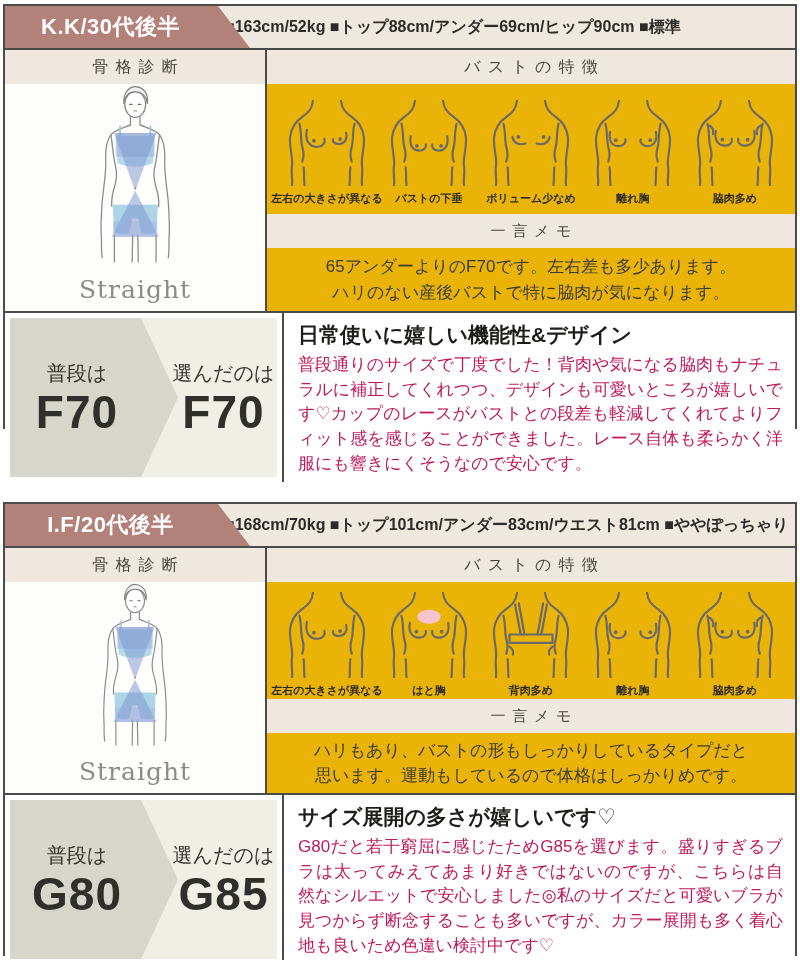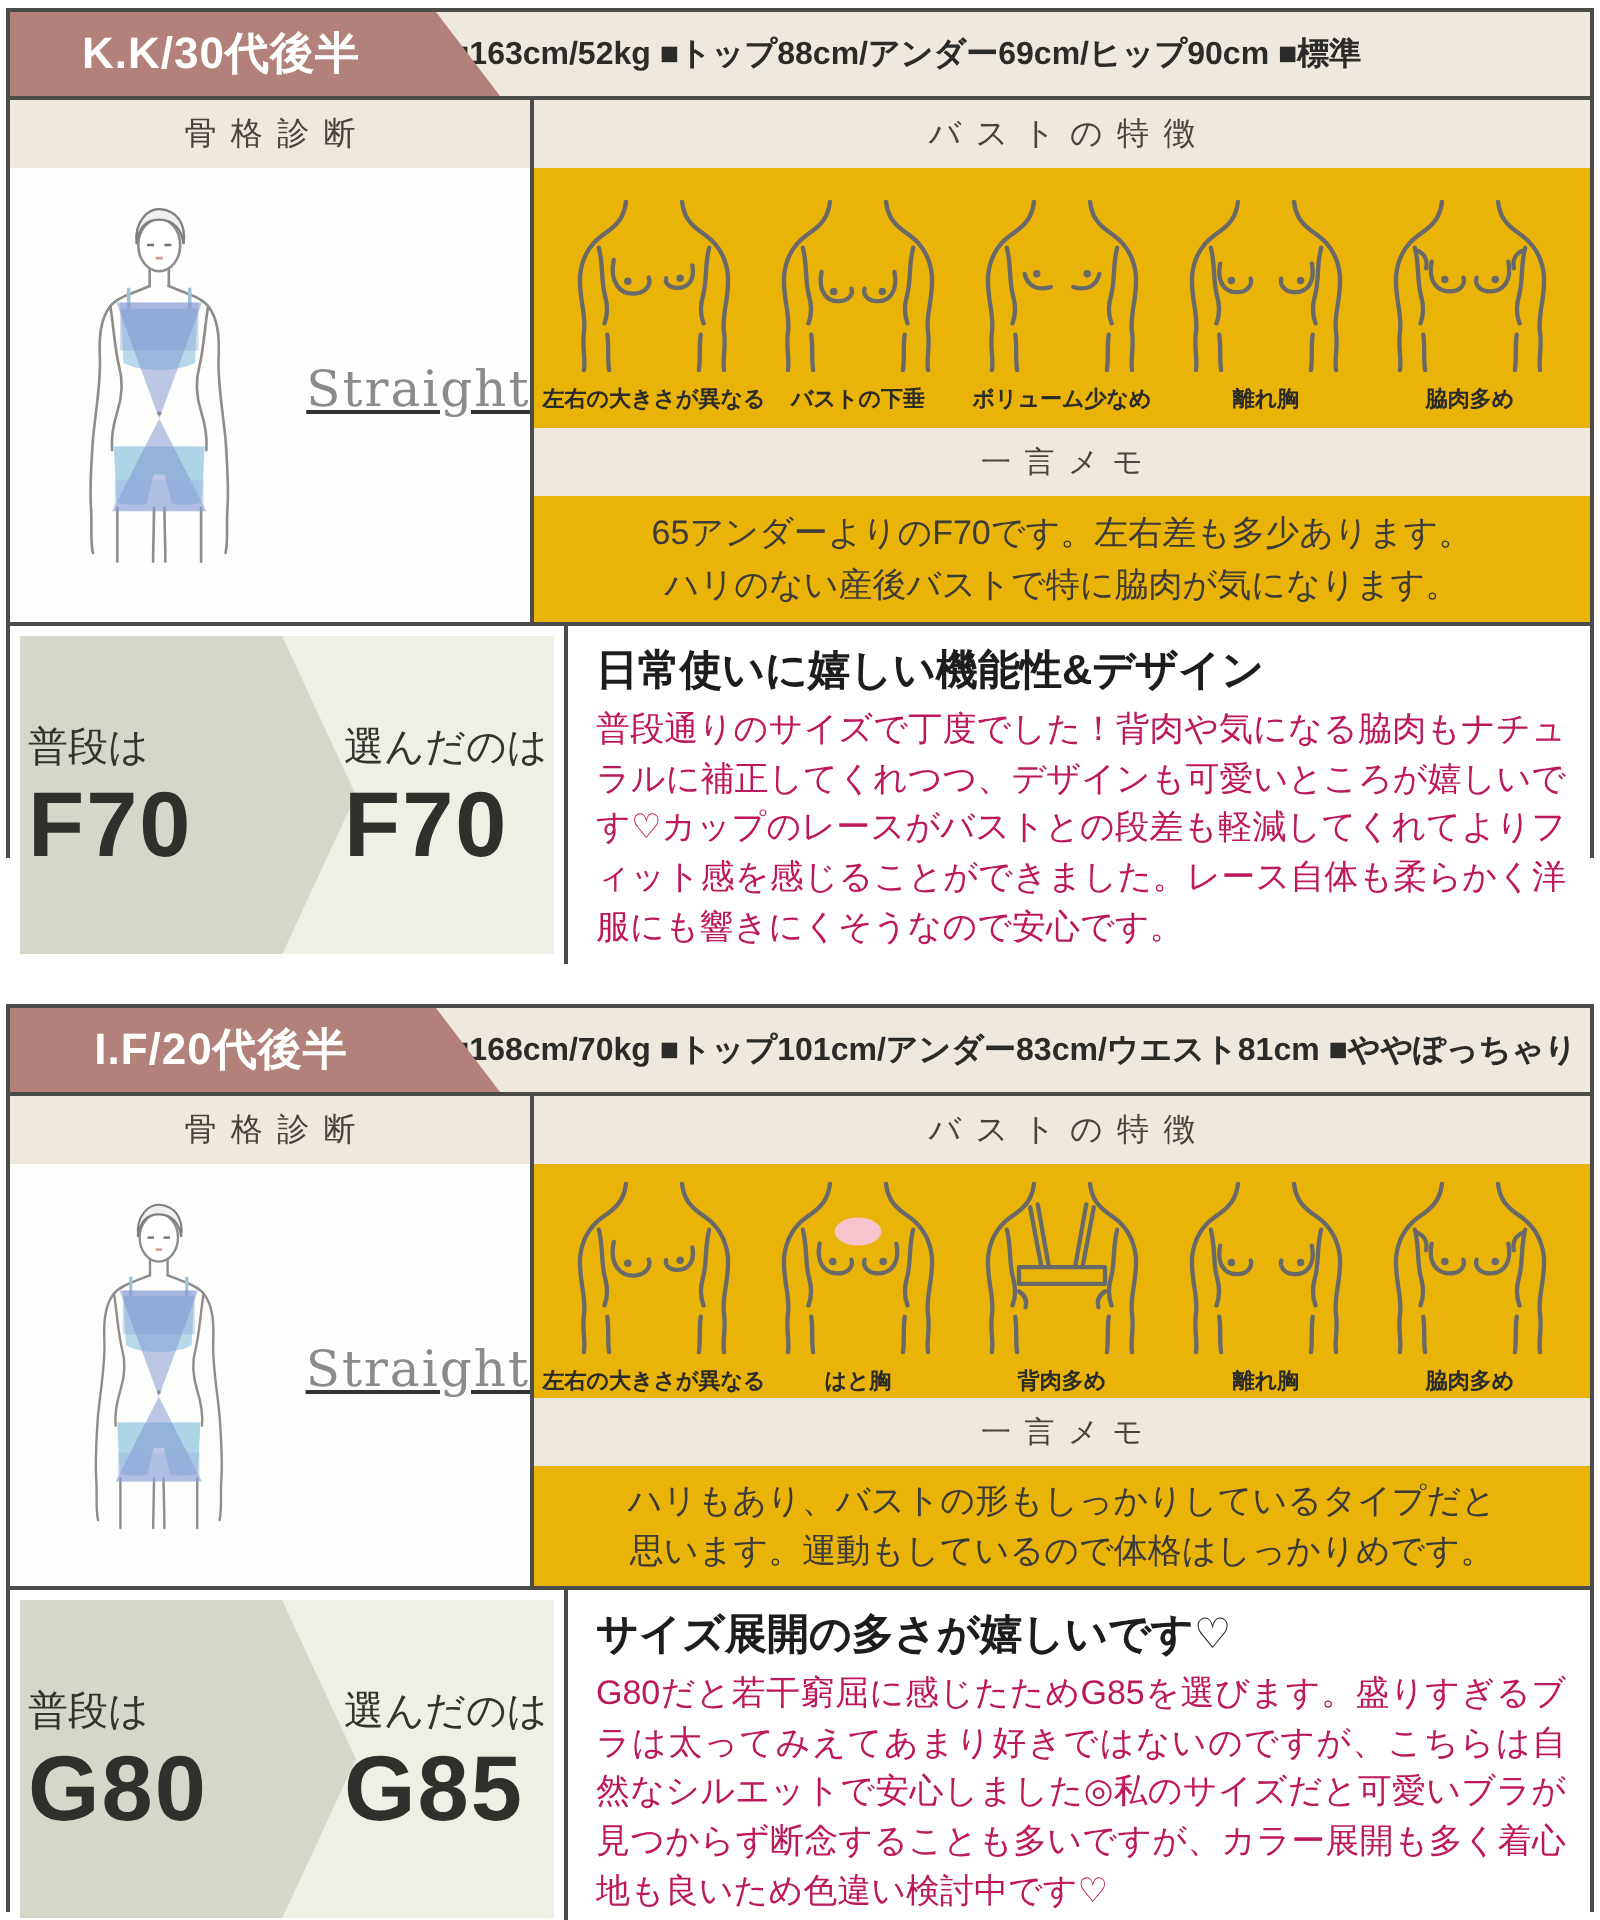--- a/index.html
+++ b/index.html
@@ -25,22 +25,22 @@
   
   .main { display:flex; flex:none; border-bottom:2px solid #4b4b49; }
   #block1 .main { height:263px; }
   #block2 .main { height:247px; }
   .left-col  { width:262px; flex:none; border-right:2px solid #4b4b49;
                display:flex; flex-direction:column; background:#fdfdfb; }
   .right-col { flex:1; display:flex; flex-direction:column; background:#eab308; }
   .col-head { height:34px; flex:none; background:#efe8df; display:flex; align-items:center;
     justify-content:center; font-size:16px; color:#4a433c; letter-spacing:0.45em;
     text-indent:0.45em; }
-  .figure-area { flex:1; display:flex; align-items:center;
-    justify-content:center; overflow:hidden;text-decoration:underline; }
+  .figure-area { flex:1; display:flex; flex-direction:column; align-items:center;
+    justify-content:center; overflow:hidden; }
   .figure-area .fig-wrap { flex:1; display:flex; align-items:center; justify-content:center; }
   .figure-area svg { height:100%; }
   #block1 .fig-wrap { height:192px; }
   #block2 .fig-wrap { height:176px; }
   .skeleton-type { flex:none; height:36px; font-family:"DejaVu Serif","Liberation Serif",serif;
     font-size:25px; color:#8b8b8b; letter-spacing:1px; line-height:30px; }
 
   .bust-row { flex:1; display:flex; align-items:center; justify-content:space-between;
     padding:8px 10px 0 10px; }
   .bust-feature { display:flex; flex-direction:column; align-items:center; width:100px; }
@@ -53,21 +53,21 @@
   #block1 .memo-body { height:63px; }
   #block2 .memo-body { height:60px; }
 
   
   .bottom { flex:1; display:flex; background:#fff; }
   .size-cell { width:279px; flex:none; border-right:2px solid #4b4b49; padding:5px; background:#fff; }
   .size-inner { position:relative; width:100%; height:100%; }
   .size-light { position:absolute; left:128px; right:0; top:0; bottom:0; background:#efefe6; }
   .size-dark  { position:absolute; left:0; top:0; bottom:0; width:168px; background:#d6d6ca;
     clip-path:polygon(0 0, 131px 0, 168px 50%, 131px 100%, 0 100%); }
-  .size-group { position:absolute; top:50%; transform:translateY(-50%); text-align:left; }
+  .size-group { position:absolute; top:50%; transform:translateY(-50%); text-align:center; }
   .size-group.usual  { left:4px; width:126px; }
   .size-group.chosen { left:162px; right:2px; }
   .size-label { font-size:20px; color:#33332f; margin-bottom:1px; }
   .size-value { font-size:46px; font-weight:bold; color:#2f2f2b; letter-spacing:1px; line-height:1.05; }
 
   .review-cell { flex:1; padding:8px 12px 6px 14px; overflow:hidden; }
   .review-title { font-size:21px; font-weight:bold; color:#1d1d1b; margin:0 0 4px 0; }
   .review-body { font-size:17px; line-height:1.45; color:#be185d; text-align:justify; }
 </style>
 </head>

